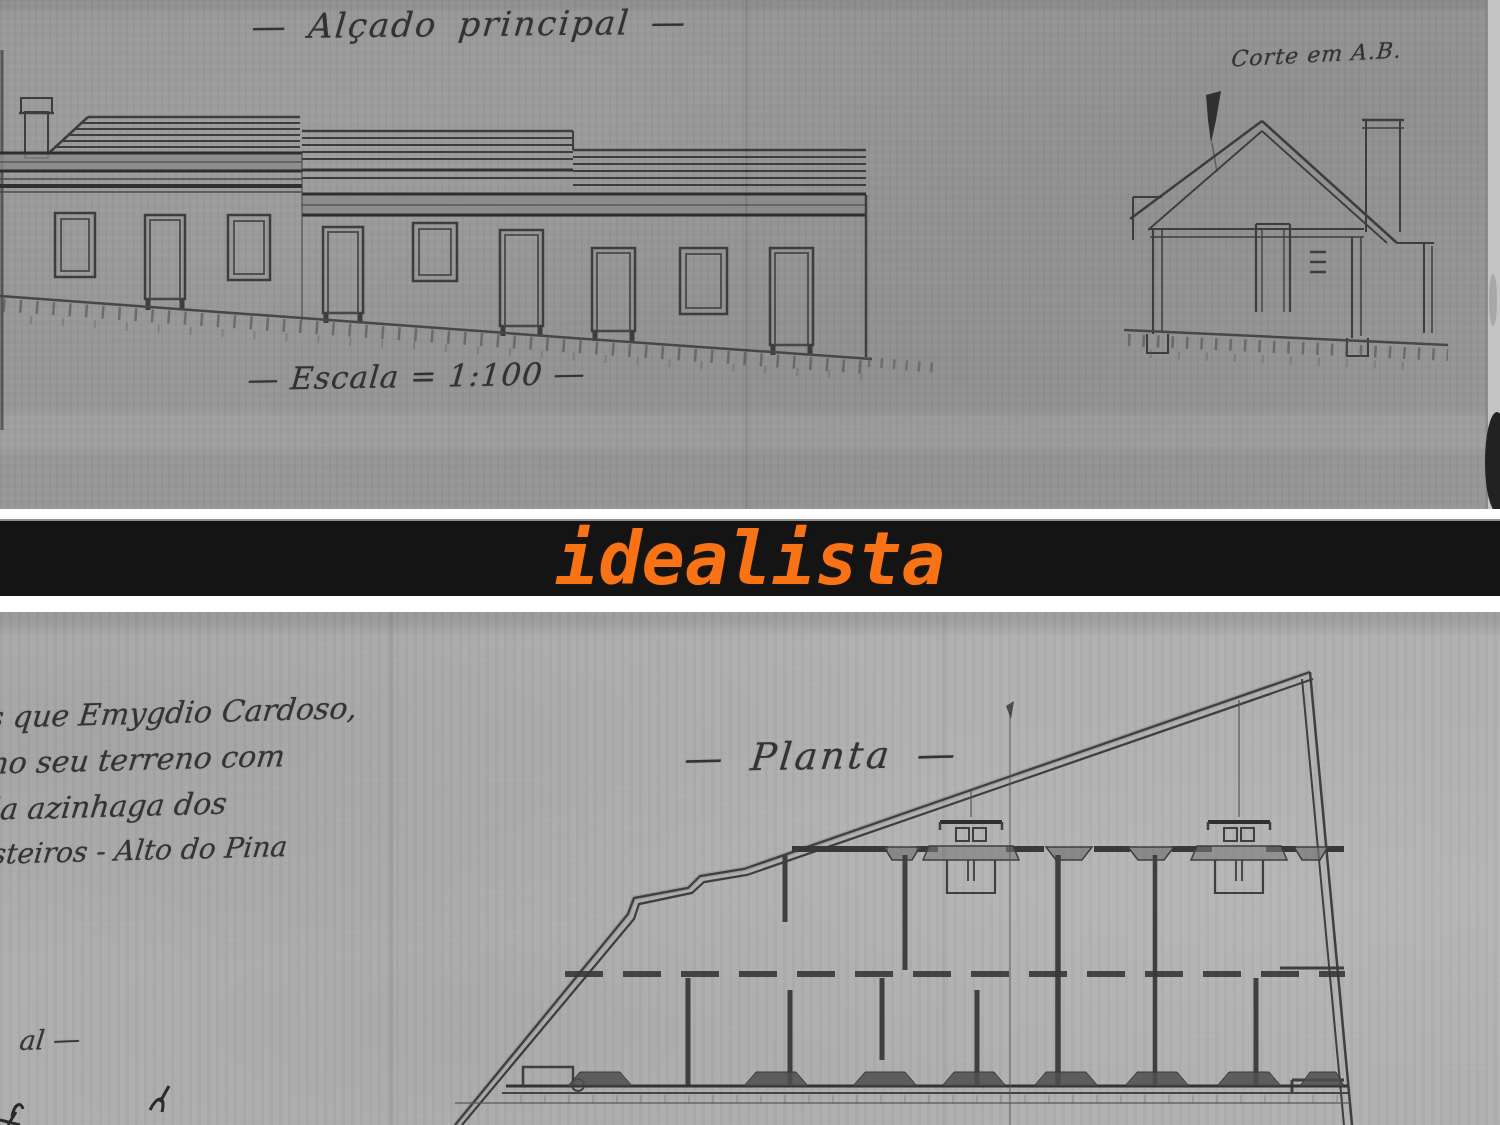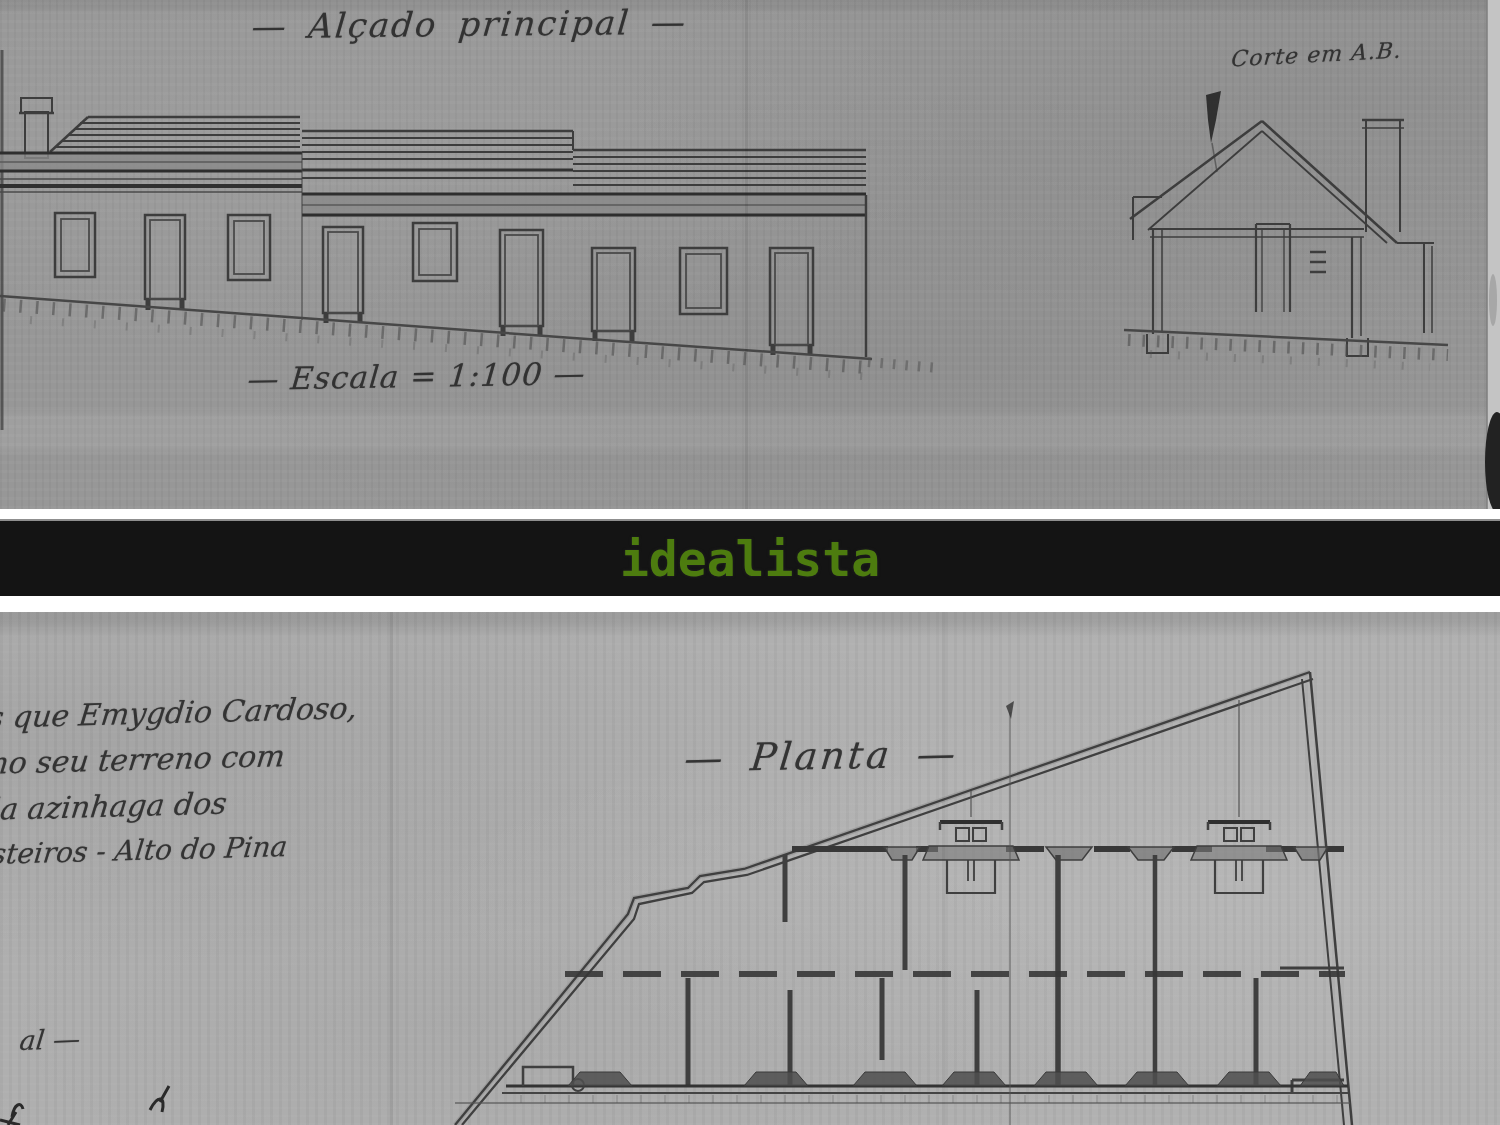--- a/index.html
+++ b/index.html
@@ -21,23 +21,24 @@
       #979797;
   }
   #gap-top{top:509px;height:10px;background:#ffffff;}
   #brand-band{
     top:519px;height:77px;background:#141414;
     border-top:2px solid #8f8f8f;box-sizing:border-box;
     display:flex;align-items:center;justify-content:center;
   }
   #brand-band .wordmark{
     font-family:"DejaVu Sans Mono", monospace;font-weight:bold;
-    font-size:48px;line-height:77px;color:#4d7c0f;letter-spacing:0px;
+    font-size:72px;line-height:77px;color:#f97316;letter-spacing:0px;
     text-shadow:0 0 3px rgba(38,38,38,.9);
     transform:translateY(1px);
+    font-style:italic;
   }
   #gap-bottom{top:596px;height:16px;background:#ffffff;}
   #sheet-bottom{
     top:612px;height:513px;
     background:
       linear-gradient(180deg, rgba(0,0,0,.10) 0 8px, transparent 26px),
       radial-gradient(ellipse at 8% 25%, rgba(0,0,0,.07), transparent 42%),
       radial-gradient(ellipse at 30% 80%, rgba(0,0,0,.04), transparent 45%),
       radial-gradient(ellipse at 85% 55%, rgba(255,255,255,.07), transparent 50%),
       repeating-linear-gradient(90deg, rgba(0,0,0,.035) 0 3px, transparent 3px 9px),

